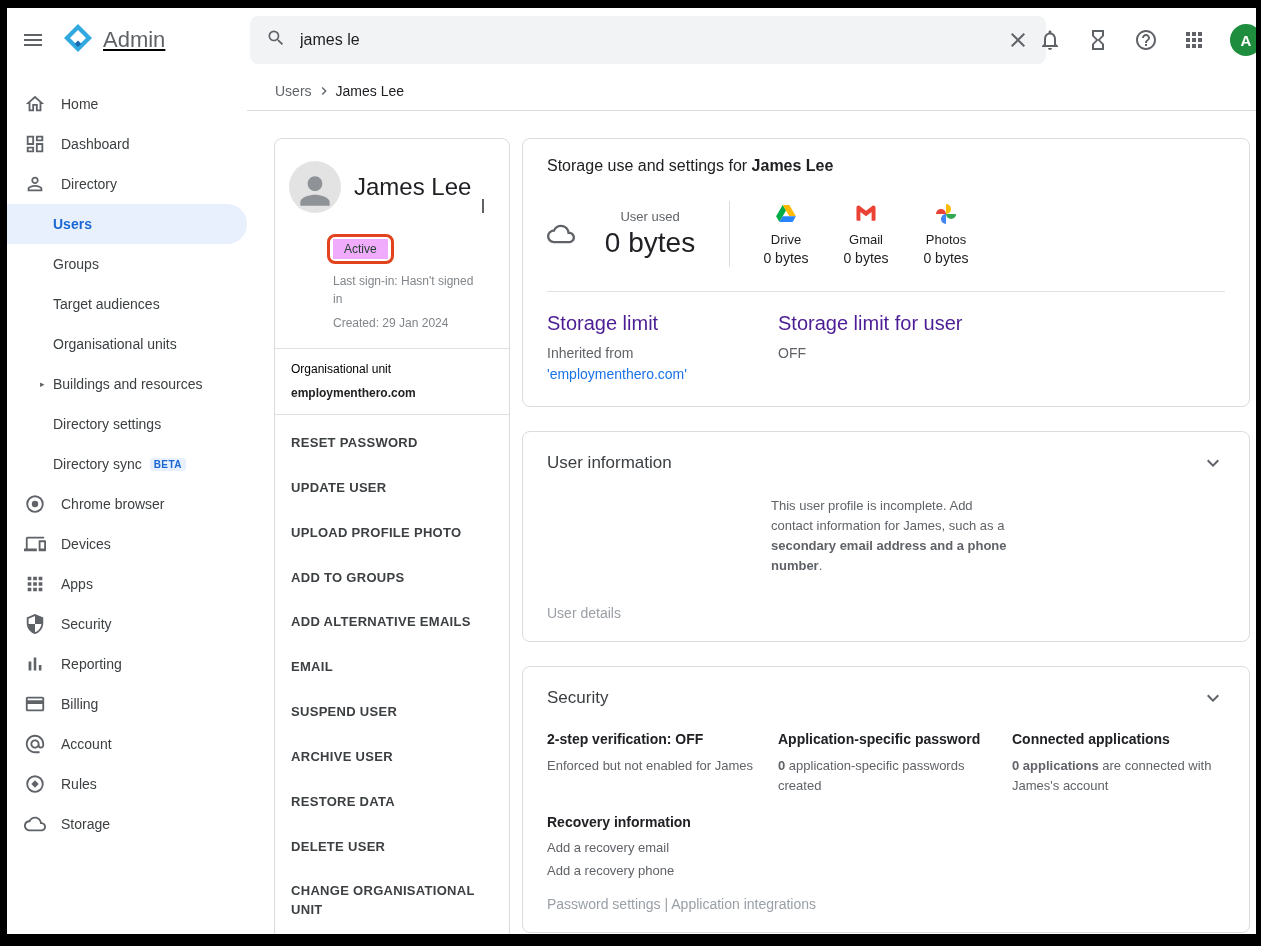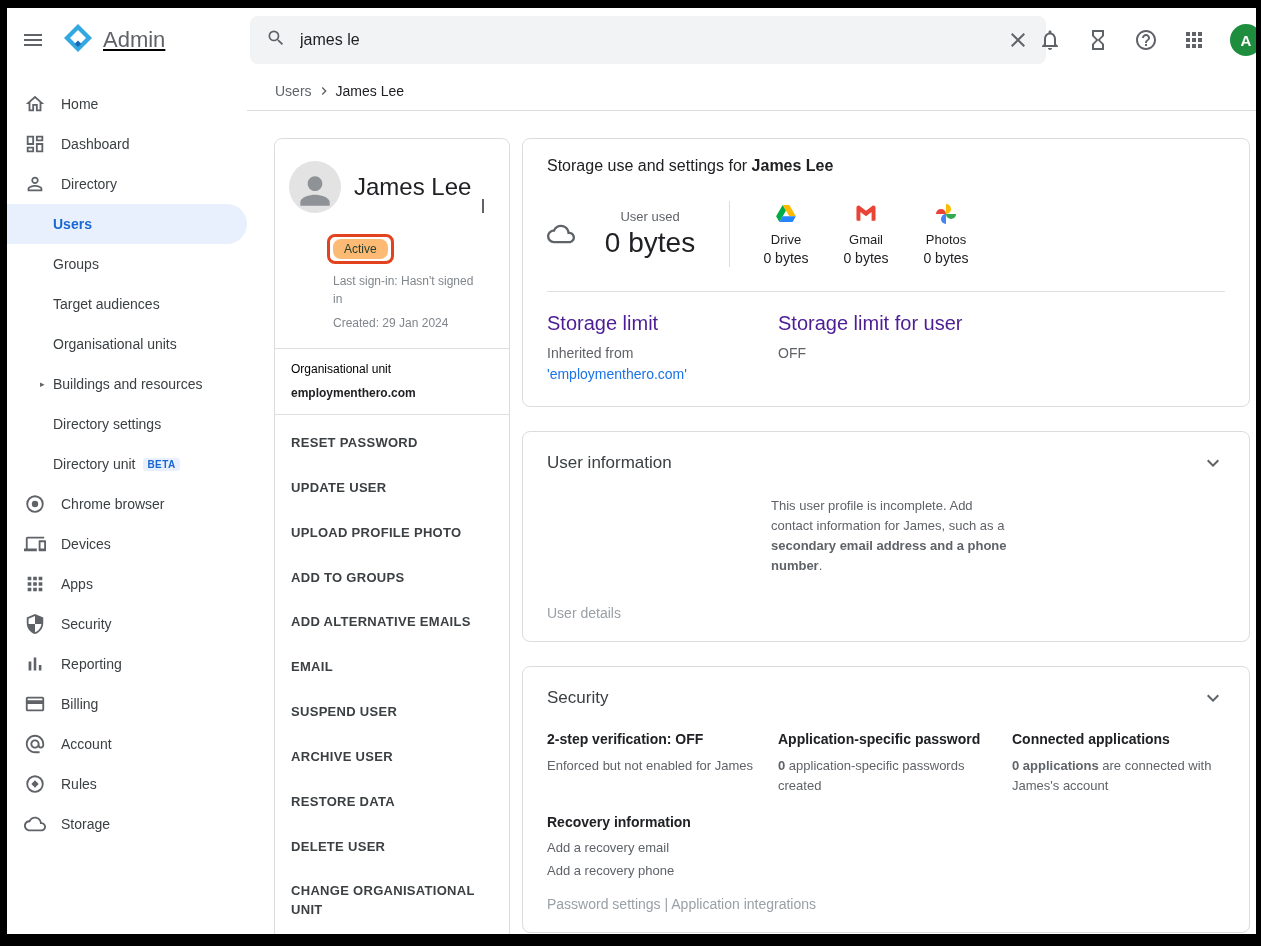--- a/index.html
+++ b/index.html
@@ -39,21 +39,21 @@
   .card { background:#fff; border:1px solid #dadce0; border-radius:8px; }
 
   
   .pcard { width:236px; flex:none; }
   .p-head { padding:22px 14px 0 14px; display:flex; align-items:center; position:relative; }
   .p-avatar { width:52px; height:52px; border-radius:50%; background:#e3e3e3; display:flex; align-items:flex-end; justify-content:center; overflow:hidden; flex:none; }
   .p-name { font-size:24px; color:#202124; margin-left:13px; font-weight:400; }
   .caret { position:absolute; left:207px; top:60px; width:2px; height:14px; background:#5f6368; }
   .p-status { margin:26px 14px 0 58px; position:relative; }
   .badge-wrap { position:relative; display:inline-block; }
-  .badge { display:inline-block; background:#fdba74; color:#27412f; font-size:12px; padding:3px 11px; border-radius:8px; }
+  .badge { display:inline-block; background:#f0abfc; color:#27412f; font-size:12px; padding:3px 11px; border-radius:0; }
   .badge-annot { position:absolute; top:-5px; left:-6px; right:-6px; bottom:-5px; border:3px solid #e2431e; border-radius:8px; pointer-events:none; }
   .p-meta { font-size:12px; color:#80868b; margin-top:13px; width:150px; line-height:1.5; }
   .p-meta + .p-meta { margin-top:6px; }
   .p-div { border-top:1px solid #e0e0e0; margin-top:16px; }
   .p-org { padding:13px 16px 14px 16px; }
   .p-org-label { font-size:12px; color:#000000; }
   .p-org-value { font-size:12px; font-weight:700; color:#202124; margin-top:10px; }
   .p-actions { padding:6px 0 10px 0; }
   .action { padding:13px 16px; font-size:13px; font-weight:700; color:#3c4043; letter-spacing:.3px; cursor:pointer; line-height:1.45; }
 
@@ -202,21 +202,21 @@
         <span class="nav-label">Organisational units</span>
       </div>
       <div class="nav-item sub">
         <span class="tri">▸</span>
         <span class="nav-label">Buildings and resources</span>
       </div>
       <div class="nav-item sub">
         <span class="nav-label">Directory settings</span>
       </div>
       <div class="nav-item sub">
-        <span class="nav-label">Directory unit</span>
+        <span class="nav-label">Directory sync</span>
         <span class="beta">BETA</span>
       </div>
       <div class="nav-item">
         <span class="nav-icon">
             <svg viewBox="0 0 24 24" width="22" height="22">
               <circle cx="12" cy="12" r="8.5" fill="none" stroke="#5f6368" stroke-width="2"></circle>
               <circle cx="12" cy="12" r="3.5" fill="#5f6368"></circle>
             </svg>
           </span>
         <span class="nav-label">Chrome browser</span>

